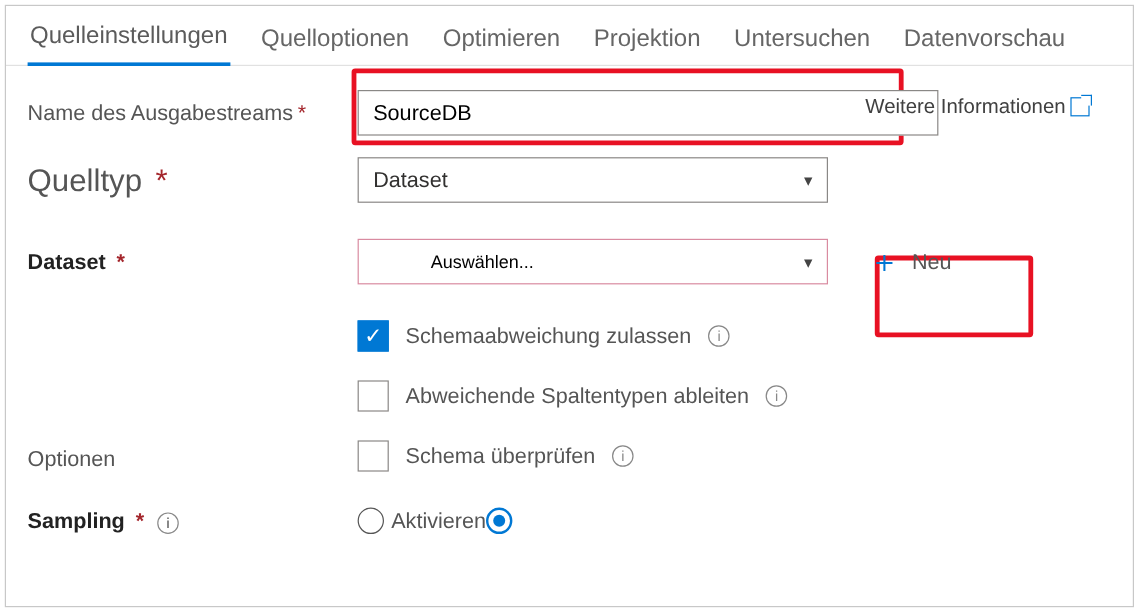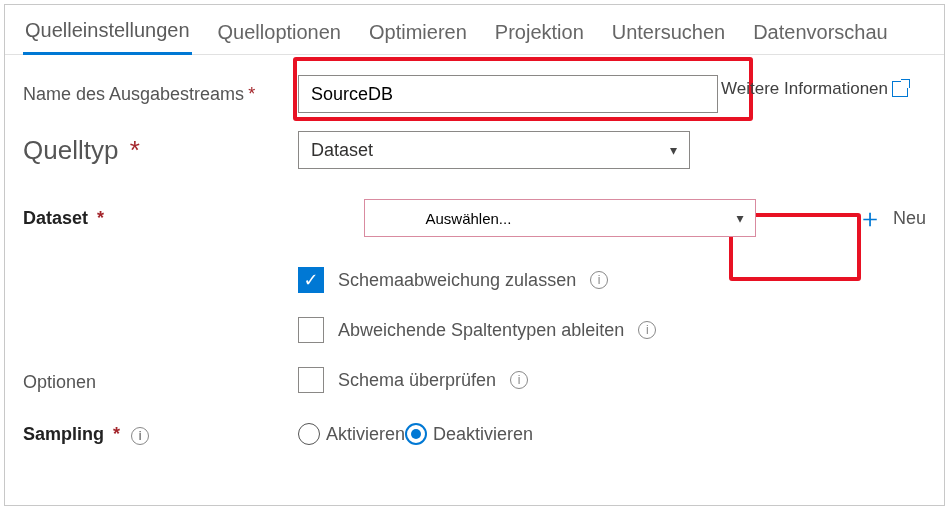--- a/index.html
+++ b/index.html
@@ -65,21 +65,21 @@
     margin-left: 4px;
   }
   .text-input, .select {
     height: 38px;
     font-size: 18px;
     padding: 0 12px;
     border: 1px solid #8a8886;
     background: #fff;
     outline: none;
   }
-  .text-input { width: 420px; }
+  .text-input { width: 484px; }
   .select {
     width: 392px;
     display: flex;
     align-items: center;
     justify-content: space-between;
     cursor: pointer;
   }
   .select.small { width: 392px; }
   .select .placeholder { color: #000000; font-size: 15px; margin-left: 48px; }
   .chevron {
@@ -238,21 +238,21 @@
     <div class="row">
       <div class="label big">
         <span>Quelltyp</span> <span class="req">*</span>
       </div>
       <div class="select">
         <span>Dataset</span>
         <span class="chevron">▾</span>
       </div>
     </div>
 
-    <div class="row" style="margin-top:30px;justify-content:space-between;">
+    <div class="row" style="margin-top:30px;">
       <div class="label bold">
         <span>Dataset</span> <span class="req">*</span>
       </div>
       <div class="select small pink-border">
         <span class="placeholder">Auswählen...</span>
         <span class="chevron">▾</span>
       </div>
       <div class="new-btn">
         <span class="plus">＋</span>
         <span>Neu</span>
@@ -284,18 +284,17 @@
 
     <div class="row" style="margin-top:30px;">
       <div class="label bold">
         <span>Sampling</span> <span class="req">*</span>
         <span class="info-icon" style="margin-left:6px;">i</span>
       </div>
       <div class="sampling-options">
         <span class="radio"></span>
         <span>Aktivieren</span>
         <span class="radio sel" style="margin-left:-6px;"></span>
-        <span>Deaktivieren</span>
       </div>
     </div>
 
   </div>
 </div>
 
 </body></html>

